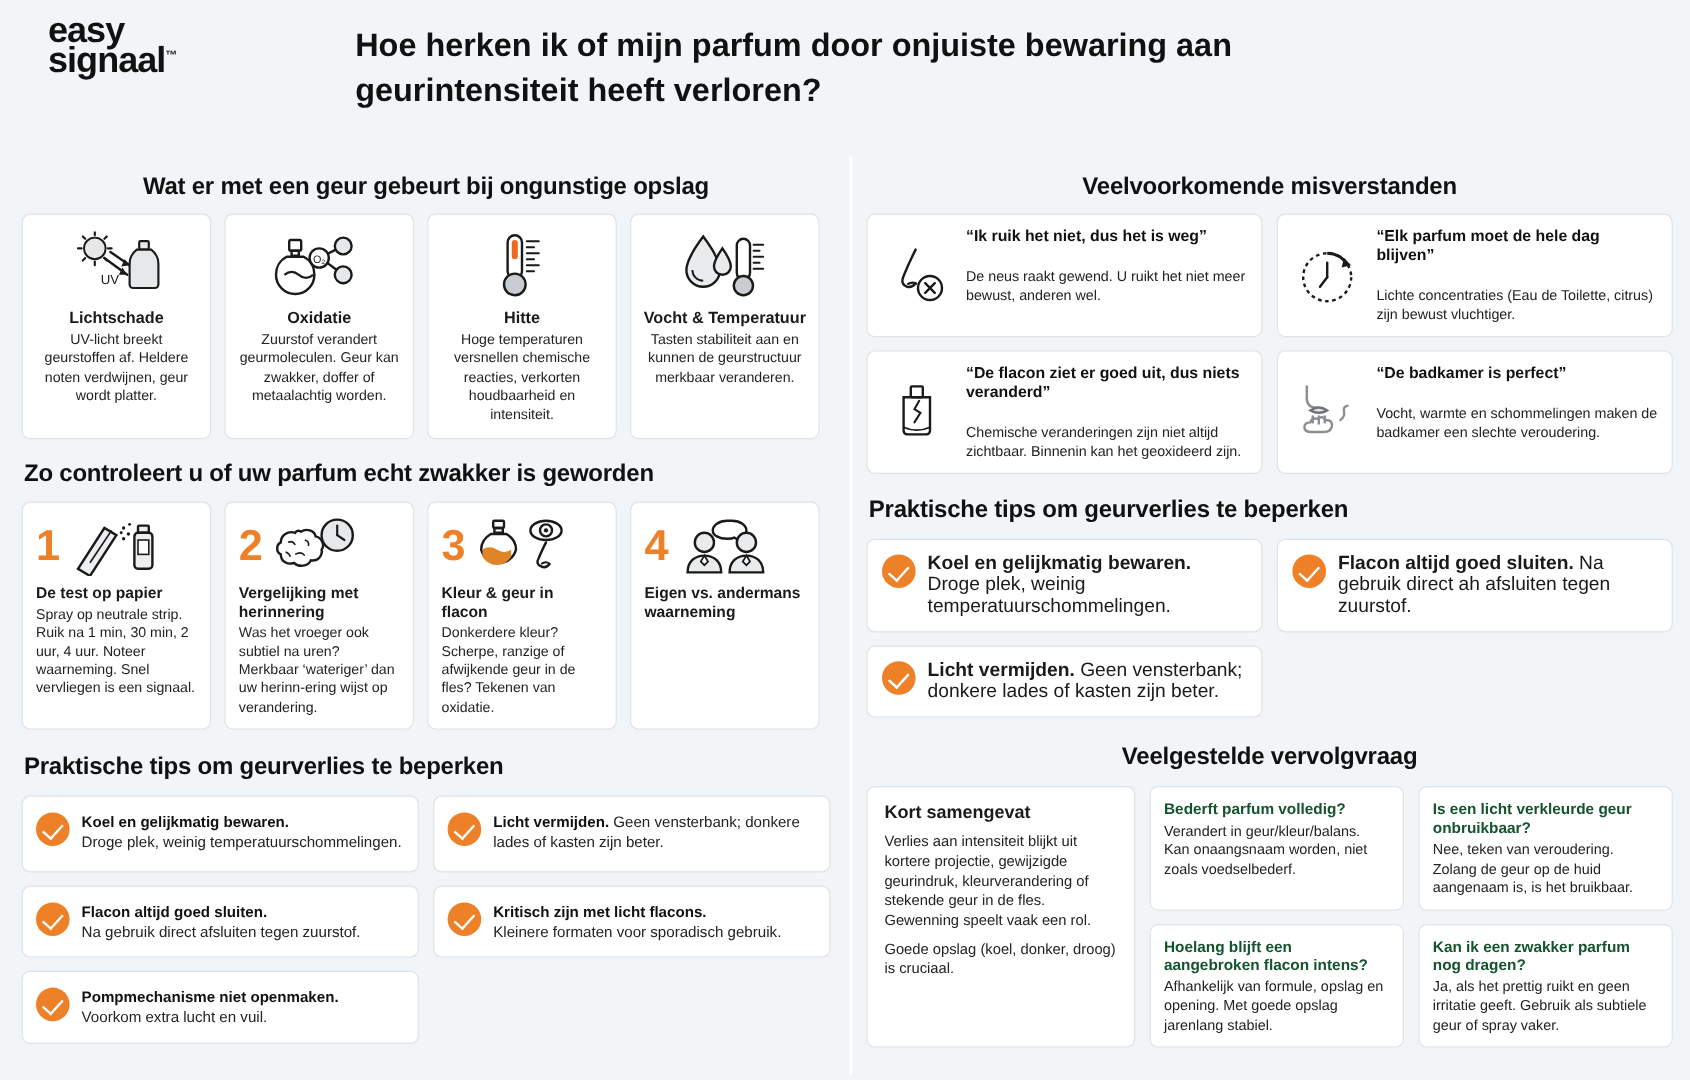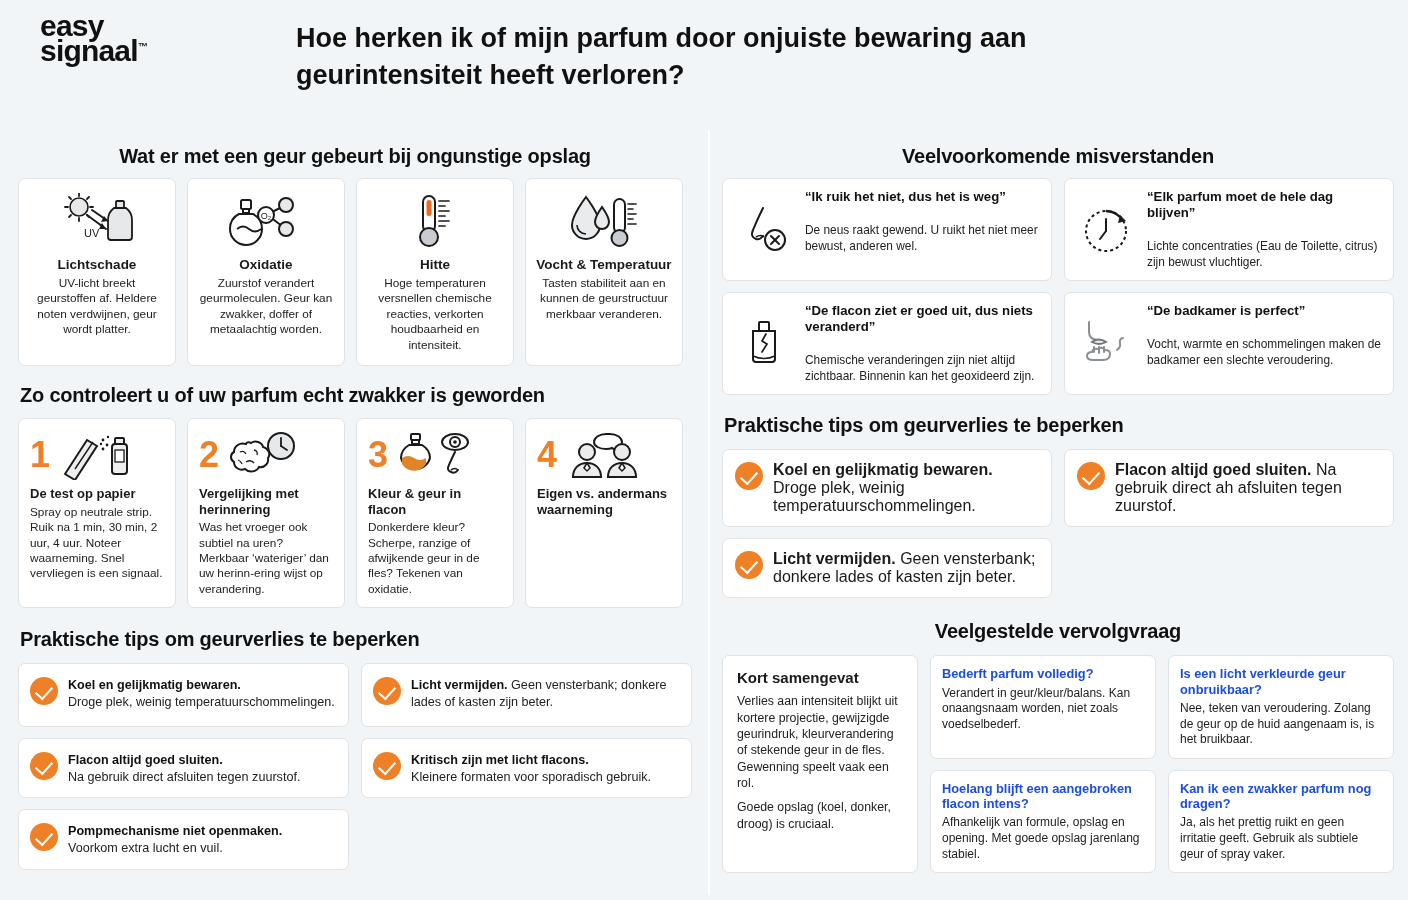--- a/index.html
+++ b/index.html
@@ -71,27 +71,27 @@
   .mis .ico { flex: 0 0 62px; display: flex; align-items: center; justify-content: center; }
   .mis .bd { flex: 1; }
   .mis .q { font-size: 13.2px; font-weight: 700; line-height: 1.22; color: #111; }
   .mis .a { font-size: 11.9px; line-height: 1.3; color: #222; margin-top: 18px; }
 
   .rtips-head { margin: 19px 0 12px 2px; }
   .rtip { display: flex; gap: 10px; padding: 11px 12px; align-items: flex-start; min-height: 56px; }
 
   .faq-head { margin: 22px 0 12px 0; text-align: center; }
   .faq-wrap { display: flex; gap: 12px; }
-  .summary { width: 196px; padding: 13px 14px; }
+  .summary { width: 224px; padding: 13px 14px; }
   .summary .st { font-size: 15px; font-weight: 700; margin-bottom: 7px; }
   .summary p { font-size: 12.3px; line-height: 1.33; color: #222; margin-bottom: 8px; }
   .faq-grid { flex: 1; display: flex; flex-direction: column; gap: 11px; }
   .faq-row { display: flex; gap: 12px; }
   .faq { flex: 1; padding: 10px 11px; min-height: 88px; }
-  .faq .fq { font-size: 12.8px; font-weight: 700; line-height: 1.2; color: #1d4ed8; }
+  .faq .fq { font-size: 12.8px; font-weight: 700; line-height: 1.2; color: #14532d; }
   .faq .fa { font-size: 12px; line-height: 1.3; color: #222; margin-top: 4px; }
 
   svg { display: block; }
 </style>
 </head>
 <body>
 
 <div class="page">
 
   <div class="header">

